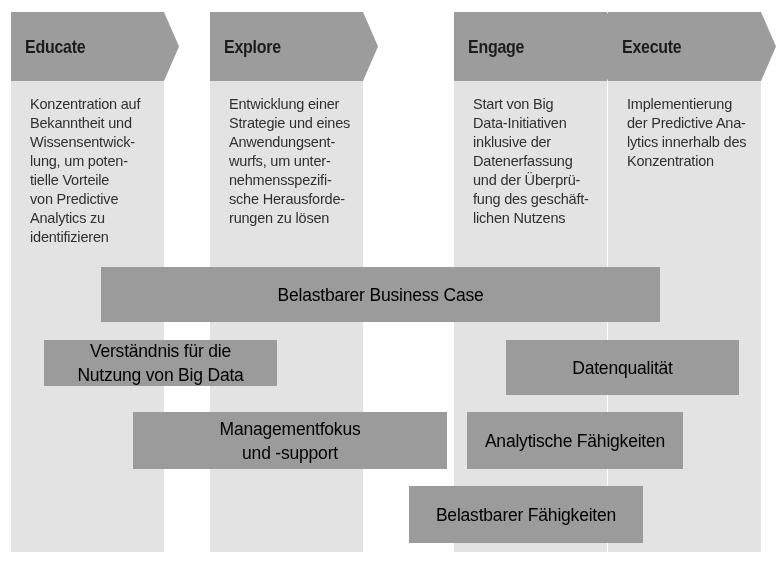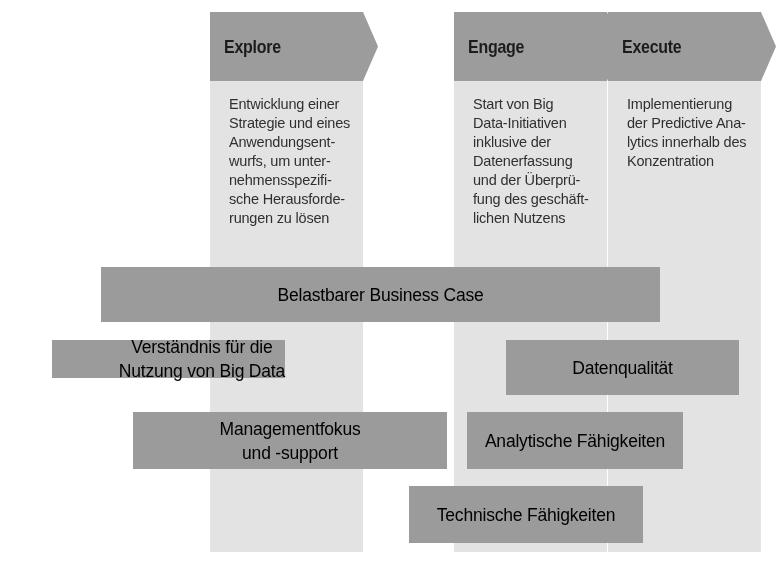--- a/index.html
+++ b/index.html
@@ -72,31 +72,46 @@
     display: flex;
     align-items: center;
     justify-content: center;
     text-align: center;
     font-size: 17.5px;
     line-height: 24px;
     letter-spacing: -0.2px;
     white-space: pre-line;
   }
   .f-0 { left: 101px; top: 267px; width: 559px; height: 55px; }
-  .f-1 { left: 52px;  top: 340px; width: 233px; height: 38px; justify-content: flex-end; }
+  .f-1 { left: 44px;  top: 340px; width: 233px; height: 46px; }
   .f-2 { left: 506px; top: 340px; width: 233px; height: 55px; }
   .f-3 { left: 133px; top: 412px; width: 314px; height: 57px; }
   .f-4 { left: 467px; top: 412px; width: 216px; height: 57px; }
   .f-5 { left: 409px; top: 486px; width: 234px; height: 57px; }
 </style>
 </head>
 <body>
 
 <div class="canvas">
 
+  <div class="phase phase-0">
+    <div class="arrow">
+      <span class="arrow-label">Educate</span>
+    </div>
+    <div class="col-panel">
+      <p class="desc">Konzentration auf
+Bekanntheit und
+Wissensentwick-
+lung, um poten-
+tielle Vorteile
+von Predictive
+Analytics zu
+identifizieren</p>
+    </div>
+  </div>
 
   <div class="phase phase-1">
     <div class="arrow">
       <span class="arrow-label">Explore</span>
     </div>
     <div class="col-panel">
       <p class="desc">Entwicklung einer
 Strategie und eines
 Anwendungsent-
 wurfs, um unter-
@@ -144,16 +159,16 @@
     <span>Datenqualität</span>
   </div>
   <div class="factor f-3">
     <span>Managementfokus
 und -support</span>
   </div>
   <div class="factor f-4">
     <span>Analytische Fähigkeiten</span>
   </div>
   <div class="factor f-5">
-    <span>Technische Fähigkeiten</span>
+    <span>Belastbarer Fähigkeiten</span>
   </div>
 
 </div>
 
 </body></html>

